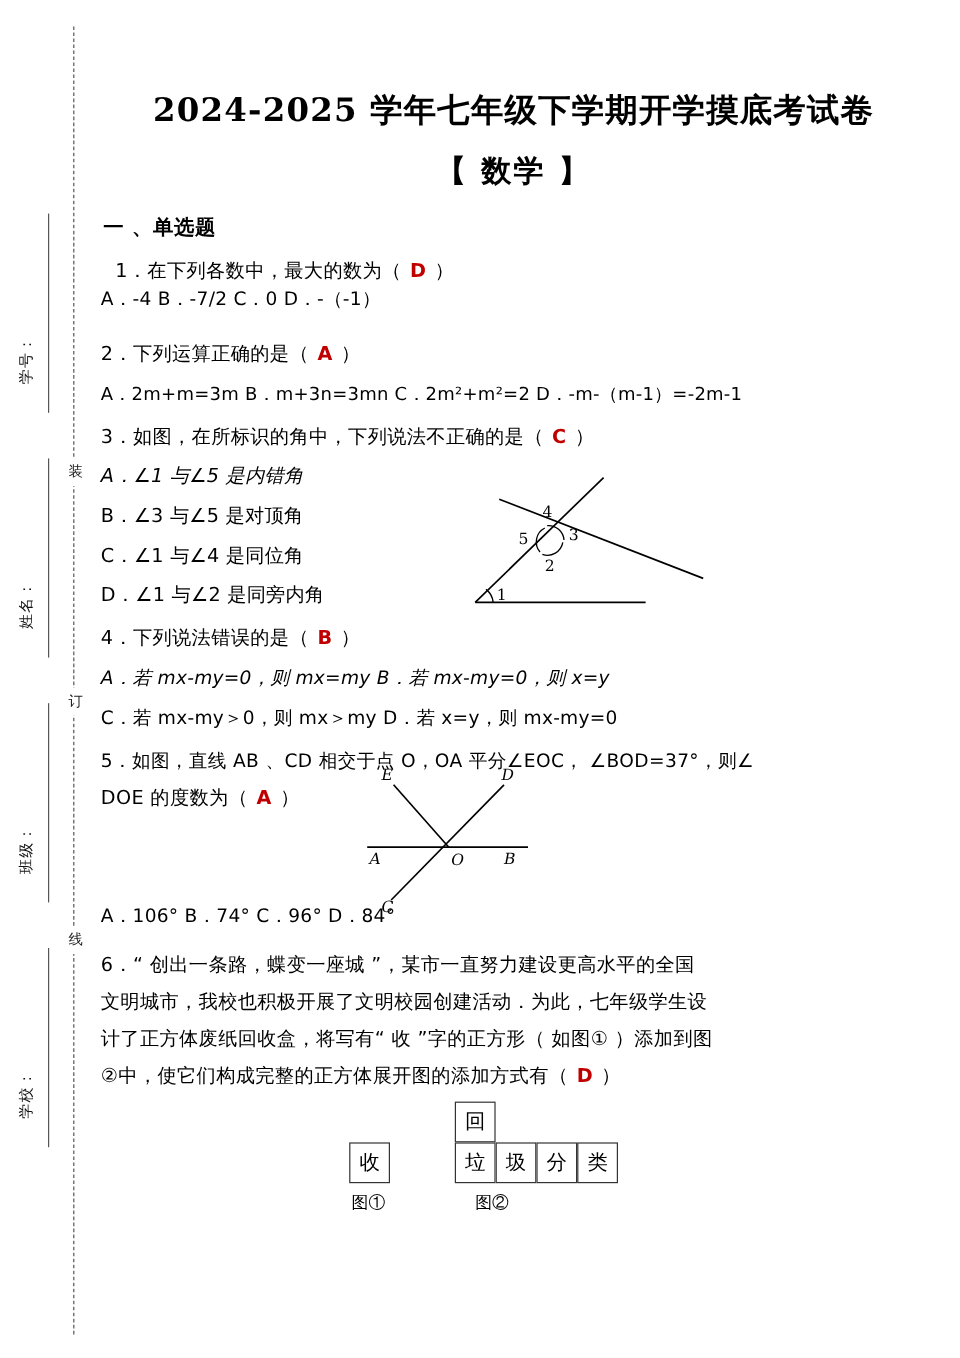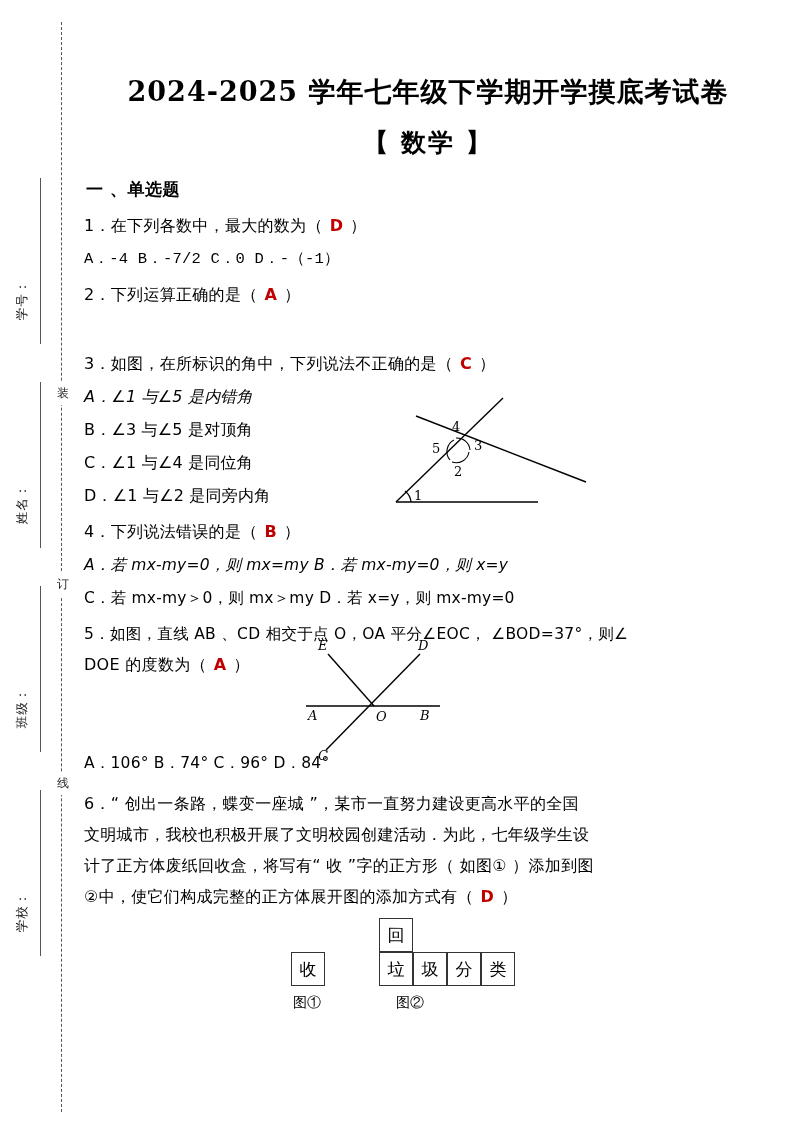--- a/index.html
+++ b/index.html
@@ -176,28 +176,29 @@
   <div class="seal-char" style="top:772px;">线</div>
 </div>
 
 <div id="sheet">
 
   <div class="title-main">2024-2025 学年七年级下学期开学摸底考试卷</div>
   <div class="title-sub">【 数学 】</div>
 
   <div class="section-head" style="top:178px;">一 、单选题</div>
 
-  <div class="q" style="top:212px;">
+  <div class="q" style="top:212px;margin-left:12px;">
     <span>1．在下列各数中，最大的数为（</span><span class="ans">D</span><span>）</span>
   </div>
-  <div class="opts" style="top:246px;font-family:Liberation Mono, monospace;">A．-4          B．-7/2           C．0                D．-（-1）</div>
+  <div class="opts" style="top:236px;">A．-4          B．-7/2           C．0                D．-（-1）</div>
 
   <div class="q" style="top:281px;">
     <span>2．下列运算正确的是（</span><span class="ans">A</span><span>）</span>
   </div>
+  <div class="opts" style="top:315px;font-size:15px;">A．2m+m=3m   B．m+3n=3mn   C．2m²+m²=2   D．-m-（m-1）=-2m-1</div>
 
   <div class="q" style="top:350px;">
     <span>3．如图，在所标识的角中，下列说法不正确的是（</span><span class="ans">C</span><span>）</span>
   </div>
   <div class="opts" style="top:384px;font-size:16px;font-style:italic;">A．∠1 与∠5 是内错角</div>
   <div class="opts" style="top:417px;font-size:16px;">B．∠3 与∠5 是对顶角</div>
   <div class="opts" style="top:450px;font-size:16px;">C．∠1 与∠4 是同位角</div>
   <div class="opts" style="top:483px;font-size:16px;">D．∠1 与∠2 是同旁内角</div>
 
   <svg style="position:absolute;left:300px;top:398px;" width="280" height="120" viewBox="0 0 280 120">

